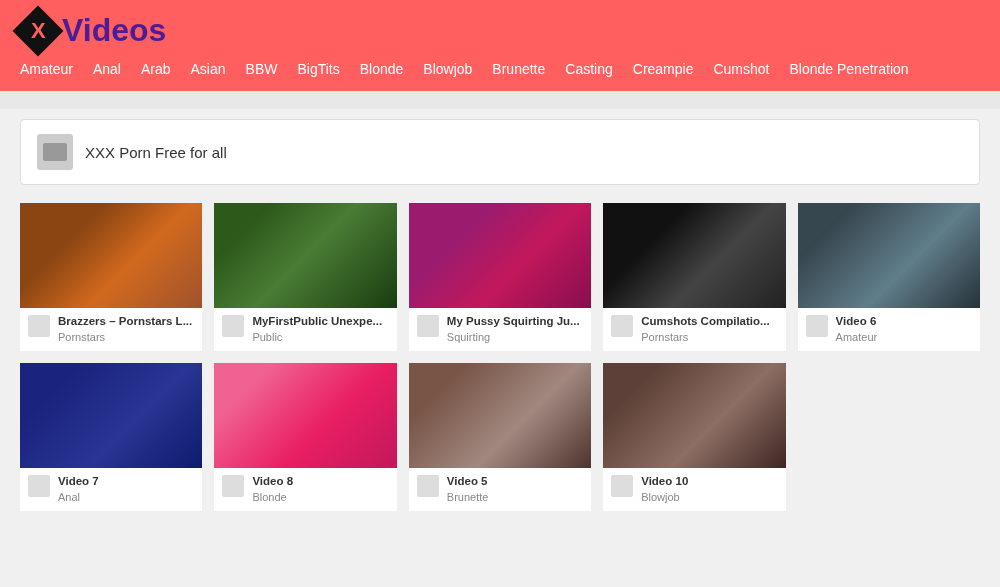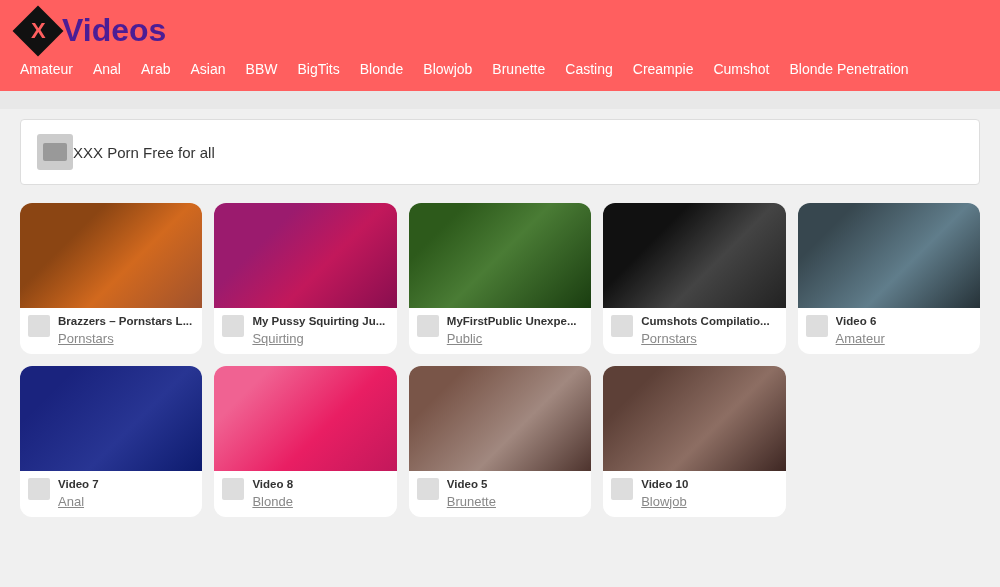--- a/index.html
+++ b/index.html
@@ -71,20 +71,21 @@
     }
 
     
     #banner {
       background: white;
       border: 1px solid #ddd;
       border-radius: 4px;
       padding: 14px 16px;
       display: flex;
       align-items: center;
+      gap: 12px;
       margin-bottom: 18px;
     }
     .banner-icon {
       width: 36px;
       height: 36px;
       background: #ccc;
       border-radius: 3px;
       display: flex;
       align-items: center;
       justify-content: center;
@@ -103,21 +104,21 @@
     }
 
     
     #video-grid {
       display: grid;
       grid-template-columns: repeat(5, 1fr);
       gap: 12px;
     }
     .video-card {
       background: white;
-      border-radius: 12px;
+      border-radius: 0;
       overflow: hidden;
       cursor: pointer;
     }
     .video-thumb {
       width: 100%;
       height: 105px;
       background: #888;
       position: relative;
       overflow: hidden;
     }
@@ -154,24 +155,23 @@
     .video-title {
       font-size: 11.5px;
       color: #333;
       font-weight: 600;
       white-space: nowrap;
       overflow: hidden;
       text-overflow: ellipsis;
       line-height: 1.3;
     }
     .video-category {
-      font-size: 13px;
+      font-size: 11px;
       color: #888;
       margin-top: 2px;
-      text-decoration: underline;
     }
   </style>
 </head>
 <body>
 
 <header id="header">
   <div id="logo">
     <div class="logo-diamond">
       <span class="logo-x">X</span>
     </div>
@@ -211,40 +211,40 @@
         <div class="video-thumb thumb-1"></div>
         <div class="video-info">
           <div class="video-channel-icon"></div>
           <div class="video-meta">
             <div class="video-title">Brazzers – Pornstars L...</div>
             <div class="video-category">Pornstars</div>
           </div>
         </div>
       </div>
       <div class="video-card">
+        <div class="video-thumb thumb-2"></div>
+        <div class="video-info">
+          <div class="video-channel-icon"></div>
+          <div class="video-meta">
+            <div class="video-title">MyFirstPublic Unexpe...</div>
+            <div class="video-category">Public</div>
+          </div>
+        </div>
+      </div>
+      <div class="video-card">
         <div class="video-thumb thumb-3"></div>
         <div class="video-info">
           <div class="video-channel-icon"></div>
           <div class="video-meta">
             <div class="video-title">My Pussy Squirting Ju...</div>
             <div class="video-category">Squirting</div>
           </div>
         </div>
       </div>
       <div class="video-card">
-        <div class="video-thumb thumb-2"></div>
-        <div class="video-info">
-          <div class="video-channel-icon"></div>
-          <div class="video-meta">
-            <div class="video-title">MyFirstPublic Unexpe...</div>
-            <div class="video-category">Public</div>
-          </div>
-        </div>
-      </div>
-      <div class="video-card">
         <div class="video-thumb thumb-5"></div>
         <div class="video-info">
           <div class="video-channel-icon"></div>
           <div class="video-meta">
             <div class="video-title">Cumshots Compilatio...</div>
             <div class="video-category">Pornstars</div>
           </div>
         </div>
       </div>
       <div class="video-card">

